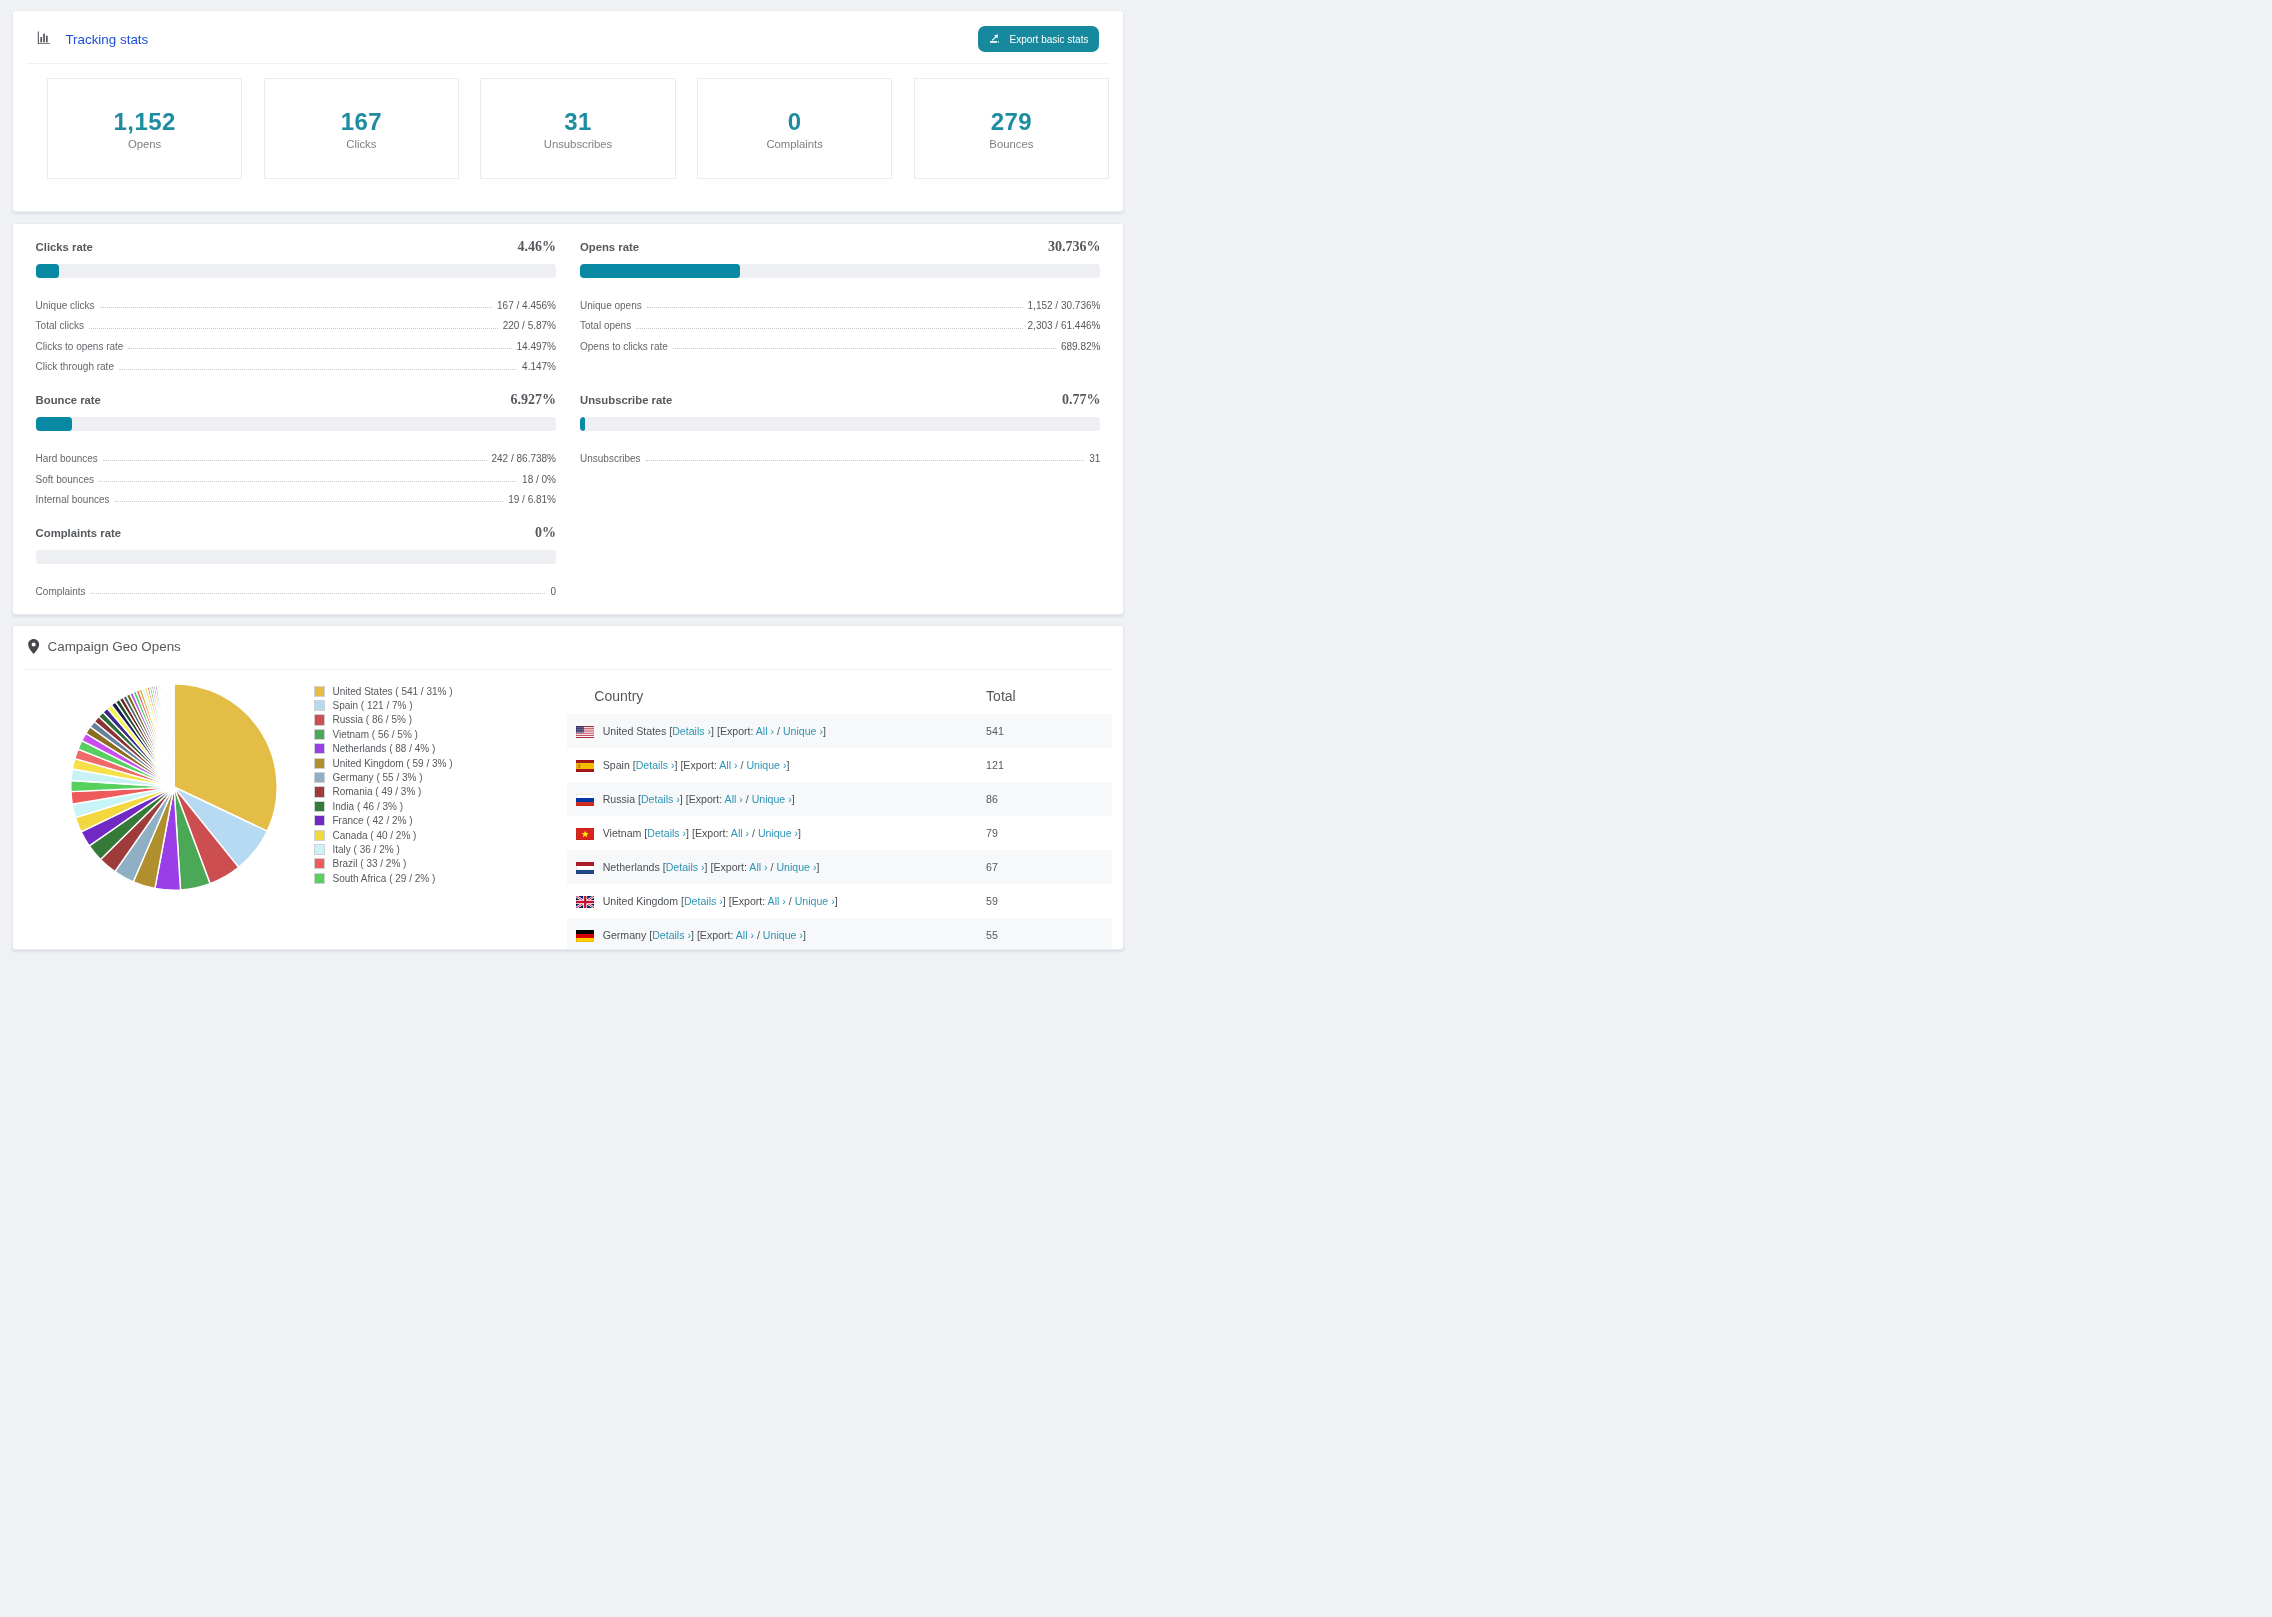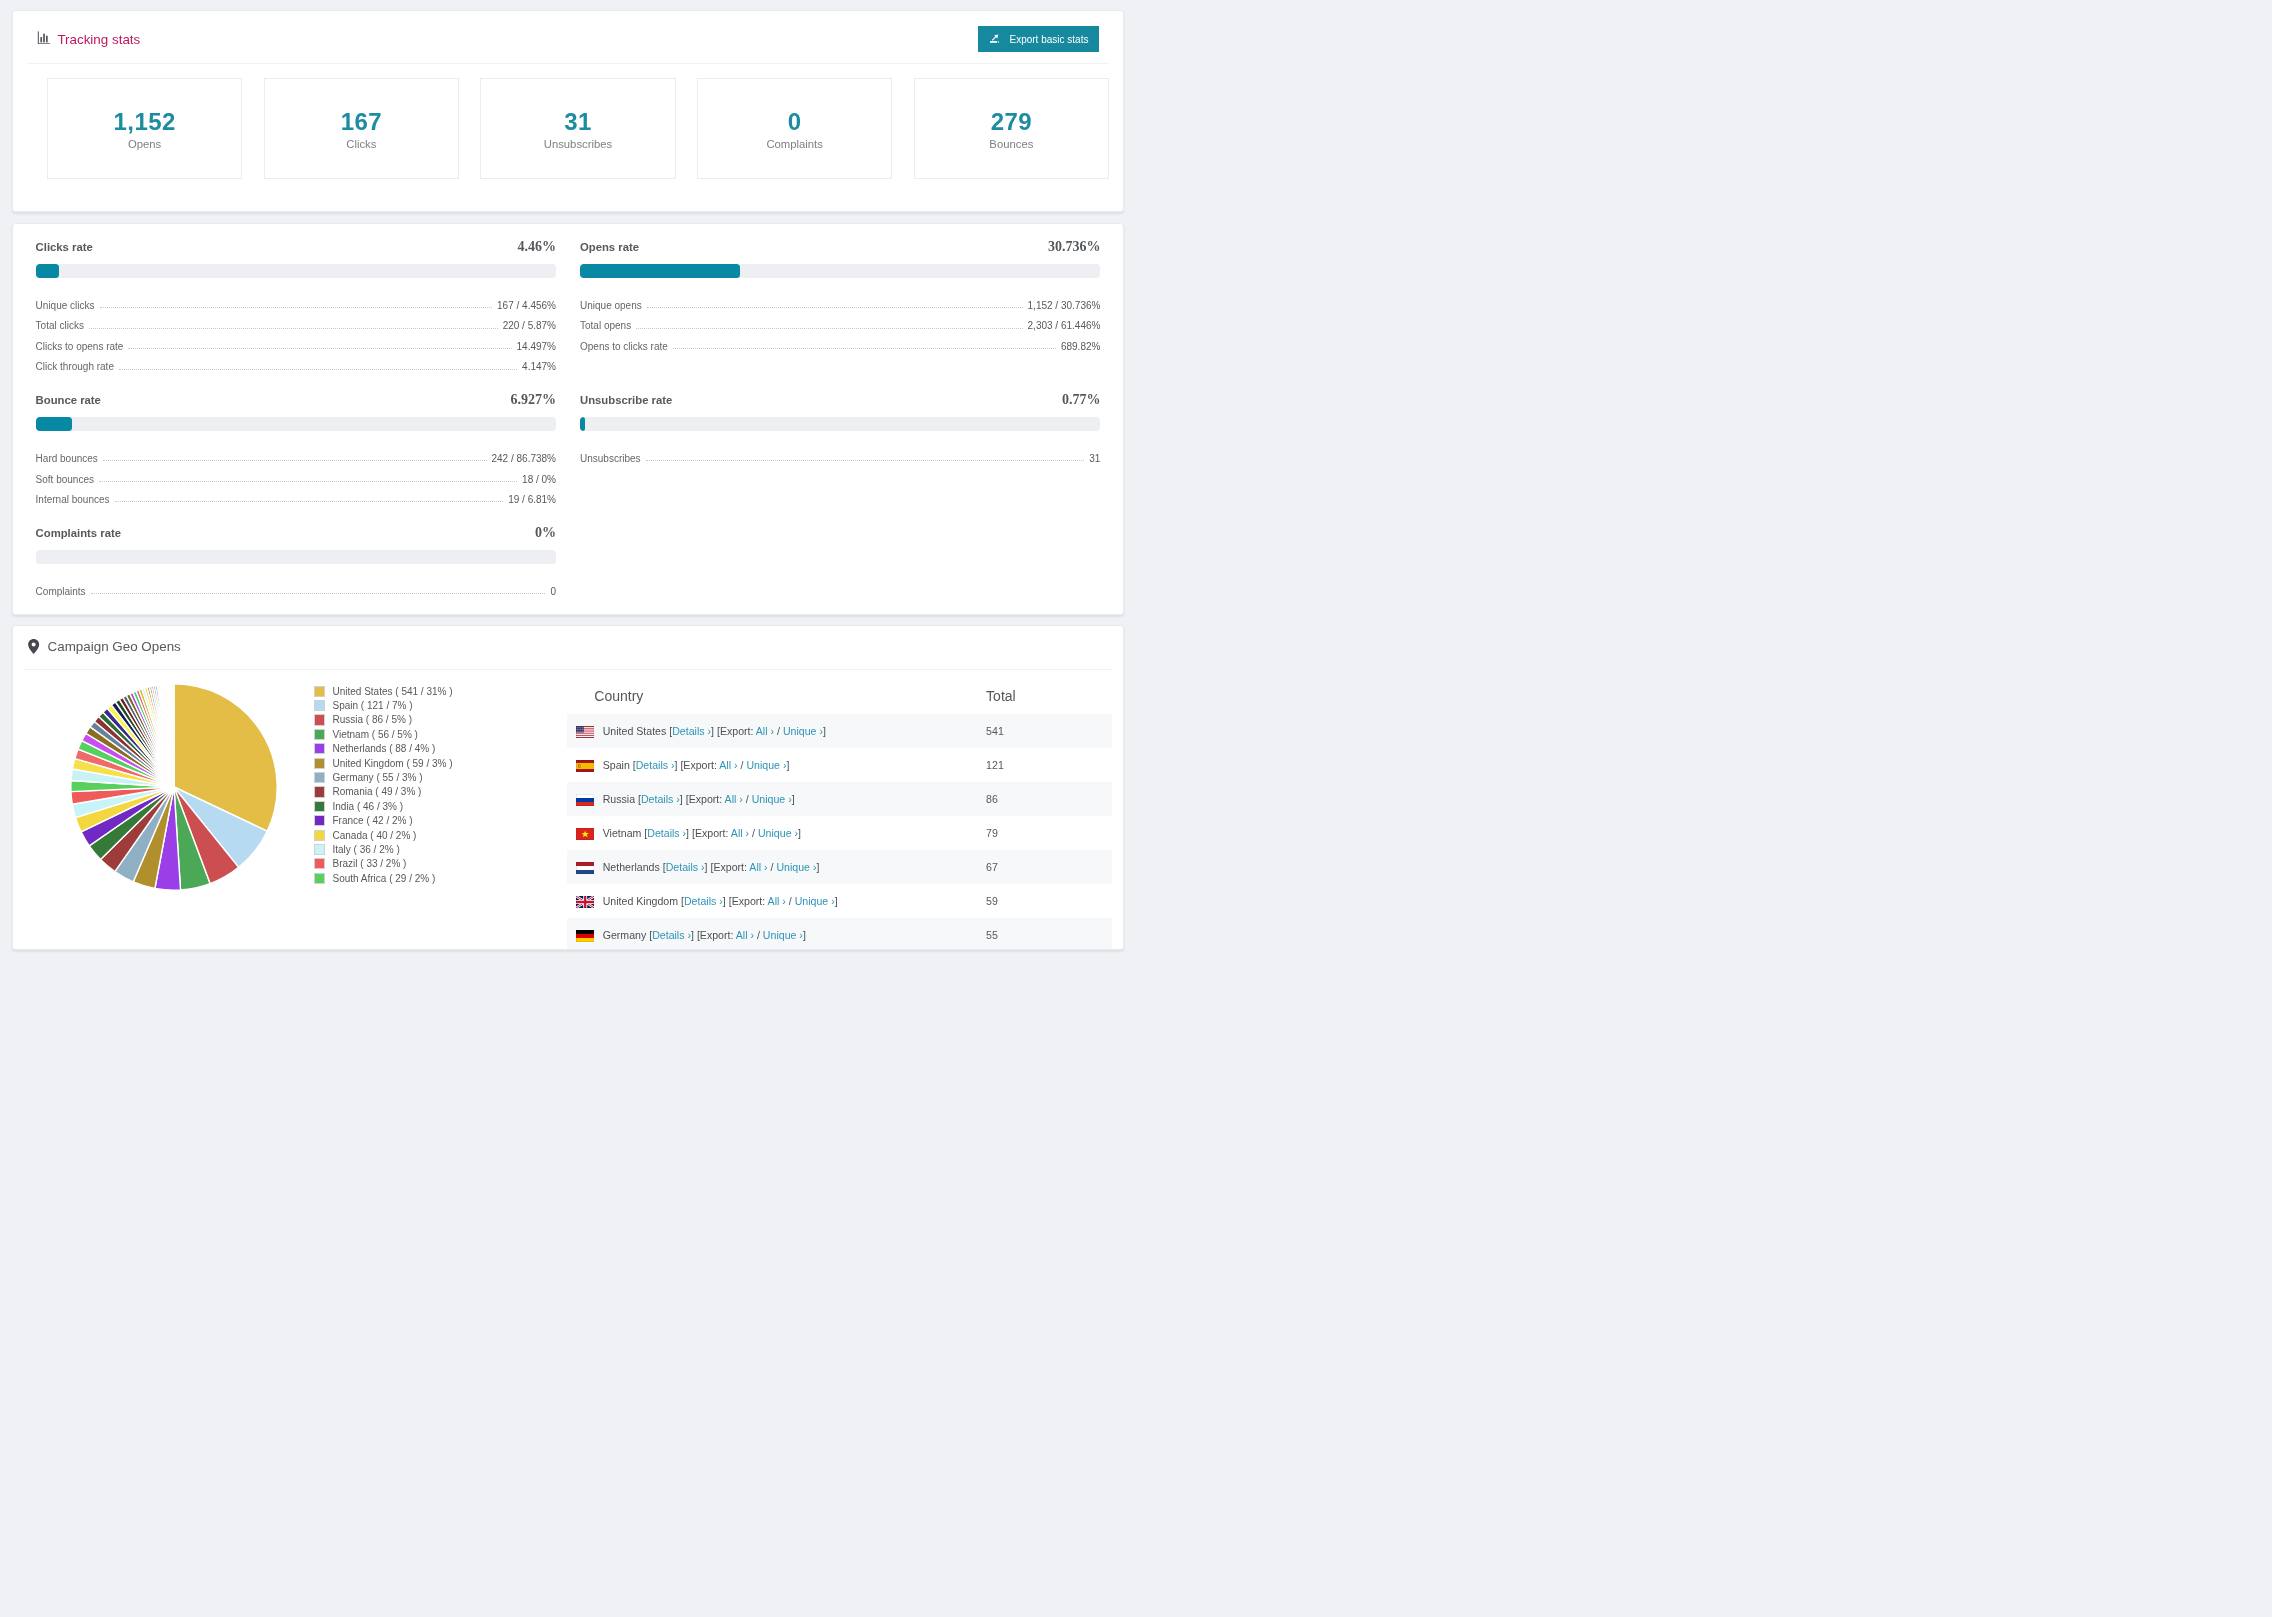--- a/index.html
+++ b/index.html
@@ -4,23 +4,23 @@
 <style>
   html,body{margin:0;padding:0;background:#eff1f4;}
   body{font-family:"Liberation Sans","DejaVu Sans",sans-serif;color:#54585c;}
   .page{width:1136px;min-height:809px;box-sizing:border-box;padding:10px 12px 11.3px;}
   .card{background:#fff;border:0.7px solid #e8eaed;border-radius:3.5px;
         box-shadow:0 1.4px 2.1px rgba(140,150,170,.18);}
   
   .card-tracking{padding:14px 14px 32px;margin-bottom:10.6px;}
   .track-header{display:flex;align-items:center;justify-content:space-between;
                 padding:1.4px 10px 11.3px 10px;border-bottom:0.7px solid #f0f1f2;}
-  .card-title{display:flex;align-items:center;gap:7px;font-size:13.4px;color:#be185d;}
+  .card-title{display:flex;align-items:center;gap:15px;font-size:13.4px;color:#1d4ed8;}
   .btn-export{display:flex;align-items:center;gap:10px;background:#16899e;color:#fff;
-              border:none;border-radius:0;font-size:10px;padding:6.4px 10.6px;cursor:pointer;
+              border:none;border-radius:7px;font-size:10px;padding:6.4px 10.6px;cursor:pointer;
               font-family:inherit;}
   .stats-row{display:flex;gap:1.4px;margin-top:14px;}
   .stat-box{flex:1;border:0.7px solid #ececee;display:flex;flex-direction:column;
             align-items:center;justify-content:center;height:99px;background:#fff;margin-left:20px;}
   .stat-value{font-size:24px;font-weight:700;color:var(--accent);letter-spacing:0.4px;}
   .stat-label{font-size:11.3px;color:#7d8185;margin-top:2.1px;}
   
   .card-rates{padding:15.5px 22.6px 17px;margin-bottom:10.6px;}
   .rates-grid{display:grid;grid-template-columns:1fr 1fr;column-gap:24px;row-gap:20px;}
   .rate-head{display:flex;justify-content:space-between;align-items:baseline;margin-bottom:8.5px;}

